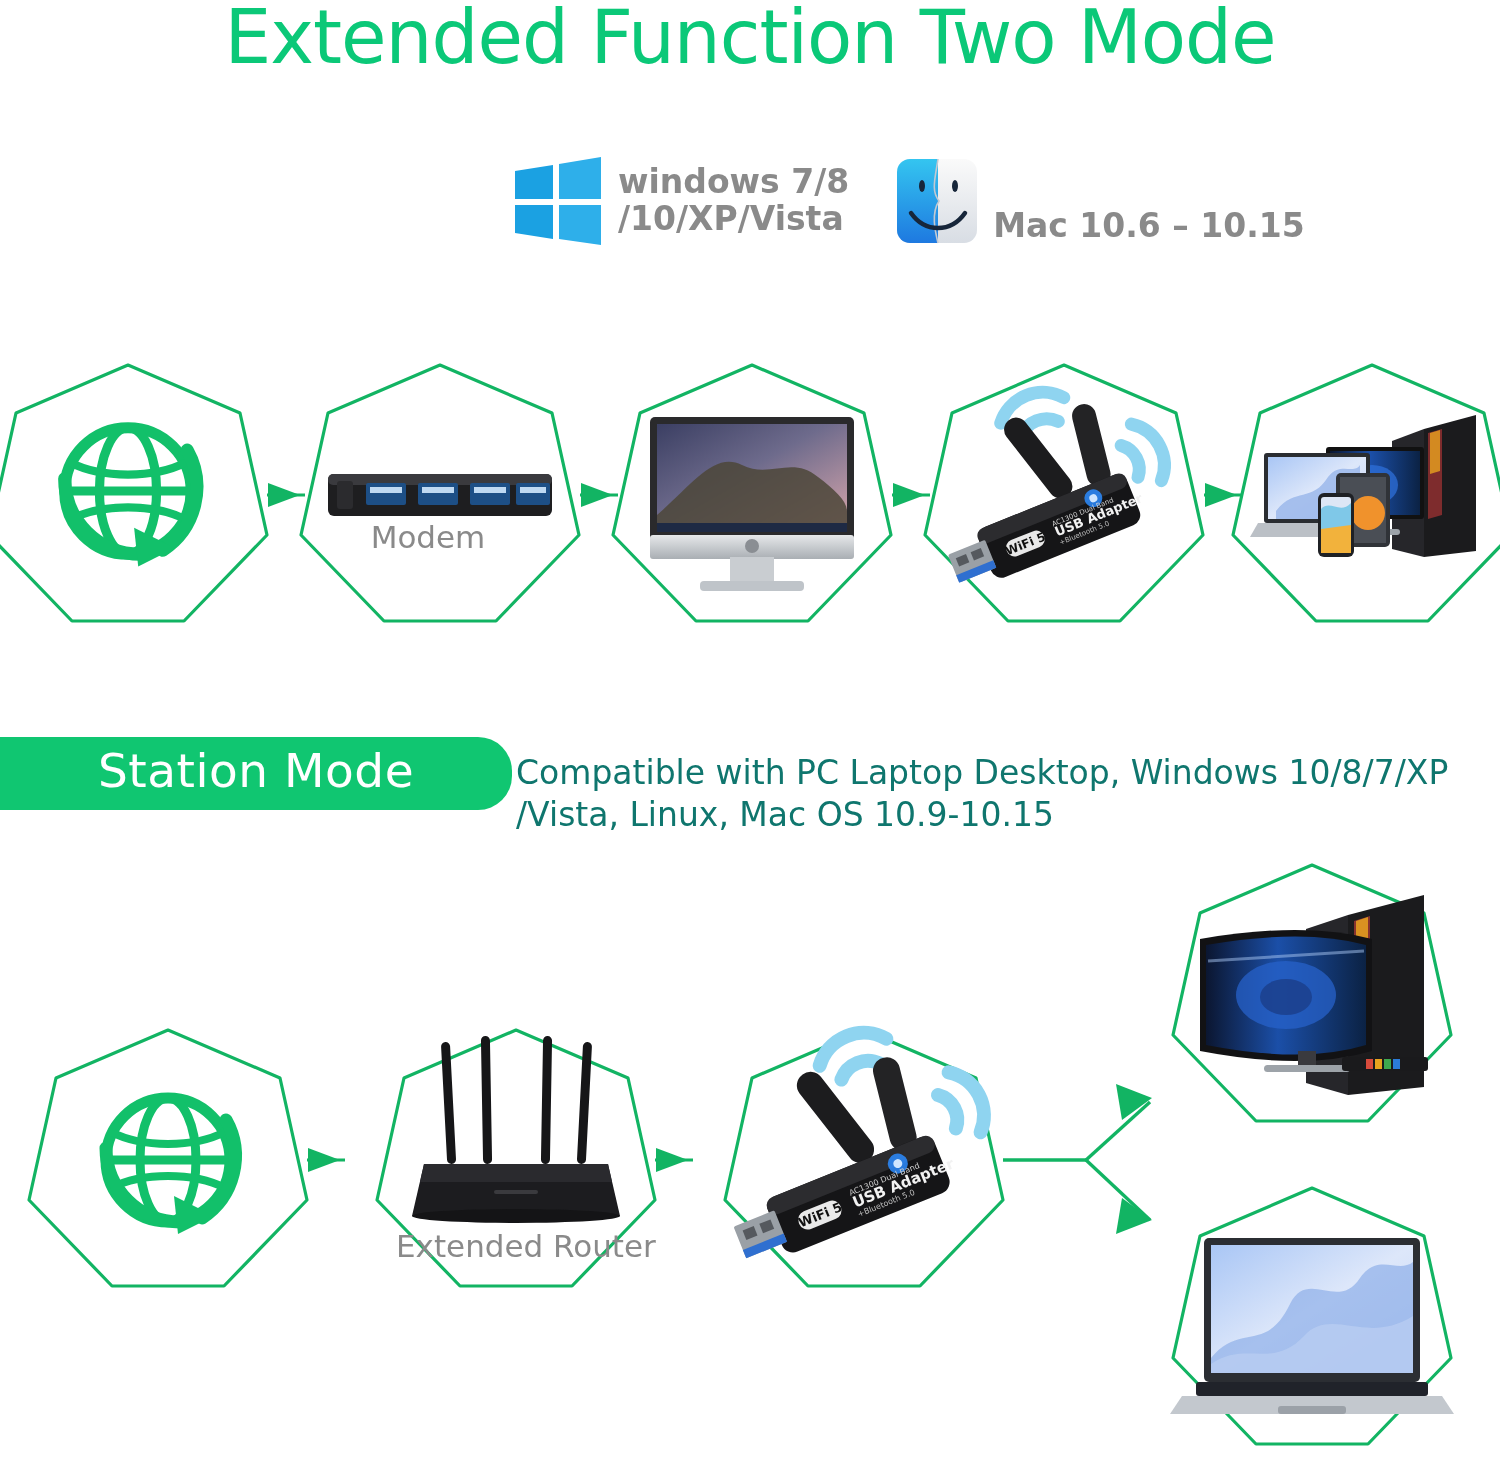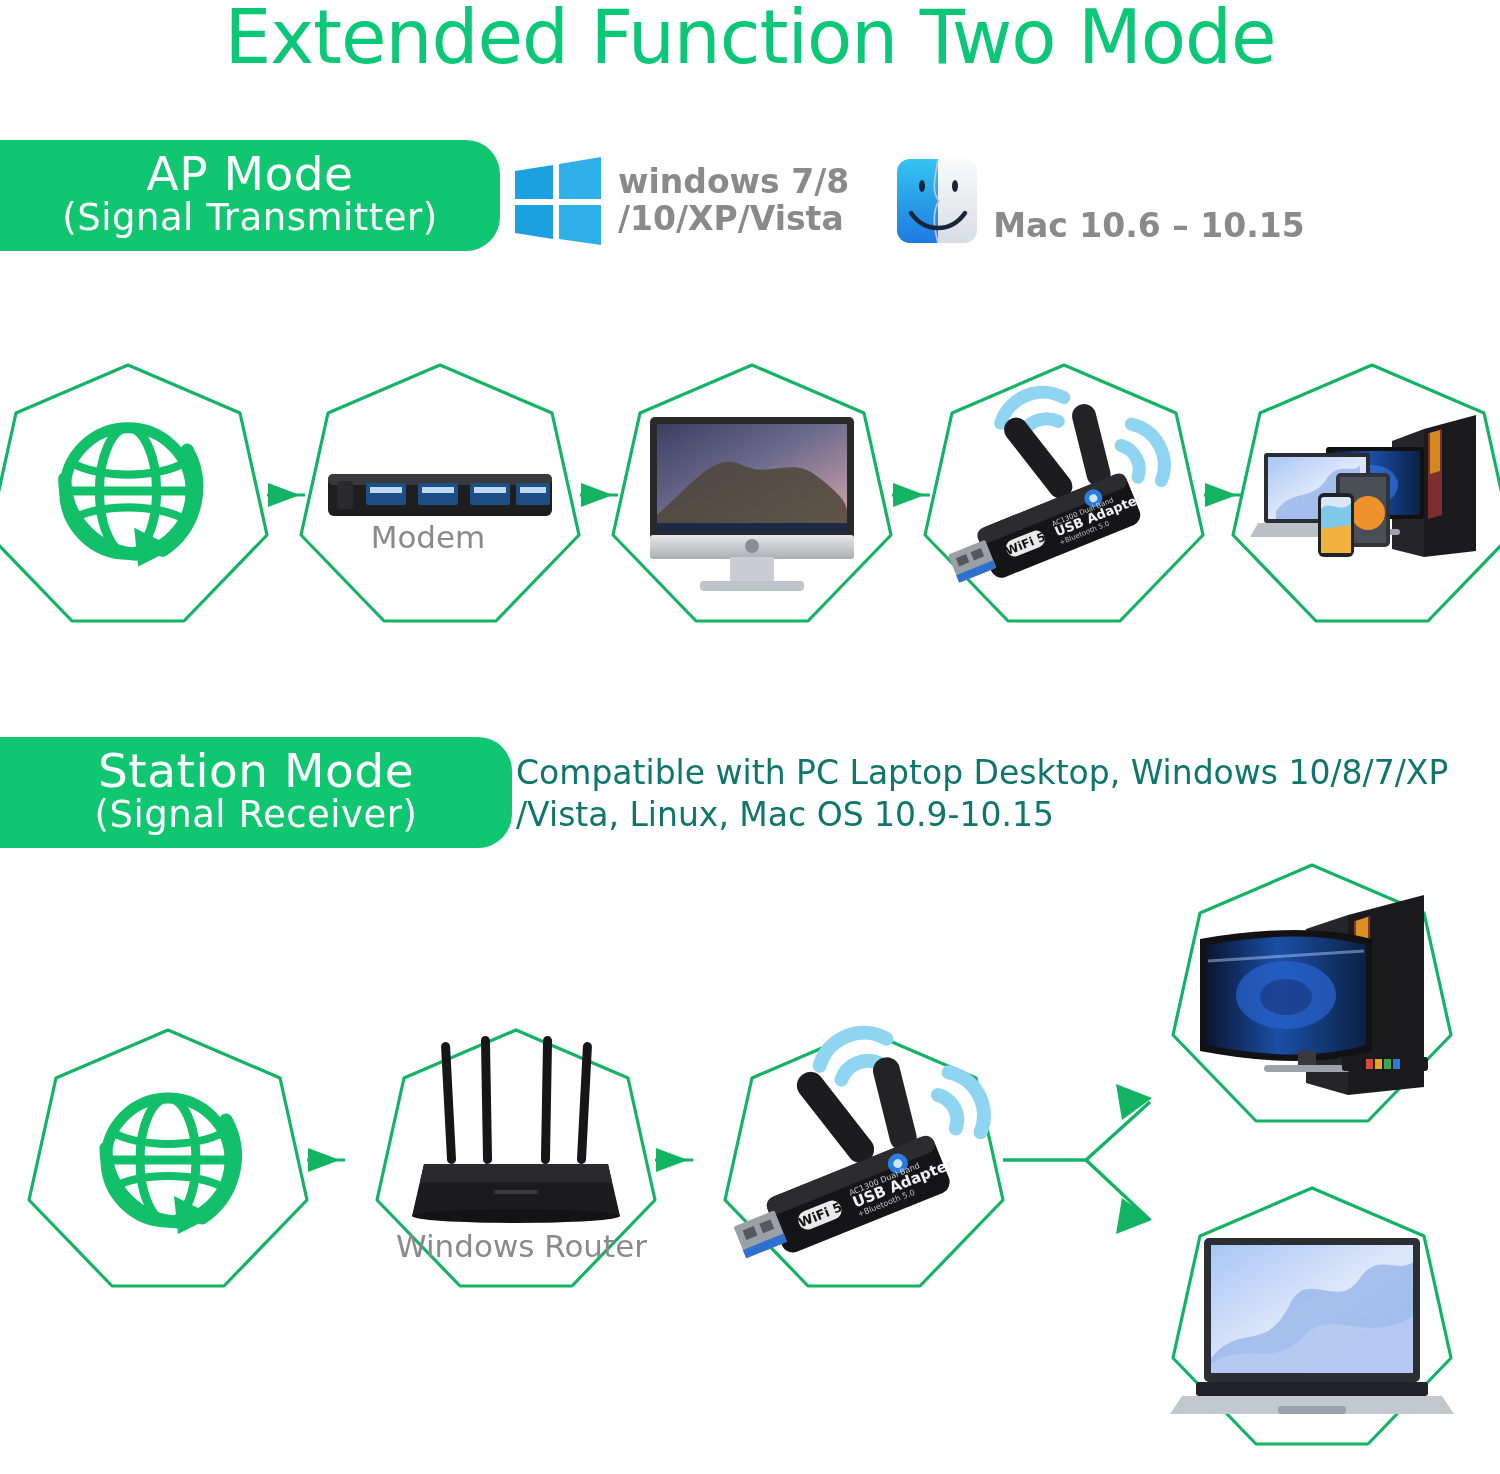--- a/index.html
+++ b/index.html
@@ -81,24 +81,20 @@
     text-align: center; white-space: nowrap;
   }
 </style>
 </head>
 <body>
 
 <div class="page">
 
   <div class="main-title">Extended Function Two Mode</div>
 
-  <div class="mode-badge" id="ap-badge">
-    <span class="m1">AP Mode</span>
-    <span class="m2">(Signal Transmitter)</span>
-  </div>
 
   <div class="os-row">
 
     <div class="os-item" style="margin-right:46px;">
       <svg class="win-logo" viewBox="0 0 92 88">
         <path d="M3 14 L41 8 L41 42 L3 42 Z" fill="#1BA1E2"></path>
         <path d="M47 7 L89 0 L89 42 L47 42 Z" fill="#2EAFEA"></path>
         <path d="M3 48 L41 48 L41 82 L3 76 Z" fill="#1BA1E2"></path>
         <path d="M47 48 L89 48 L89 88 L47 82 Z" fill="#2EAFEA"></path>
       </svg>
@@ -290,21 +286,20 @@
           <path d="M-51 14 C -42 4, -32 20, -21 8 L -21 30 L -51 34 Z" fill="#7FC8E8"></path>
         </g>
       </g>
     </svg>
   </div>
 
   <div class="node-label" style="left:333px; top:519px; width:190px;">Modem</div>
 
   <div class="mode-badge" id="st-badge">
     <span class="m1">Station Mode</span>
-    <span class="m2">(Signal Receiver)</span>
   </div>
 
   <div class="compat-text">Compatible with PC Laptop Desktop, Windows 10/8/7/XP /Vista, Linux, Mac OS 10.9-10.15</div>
 
   <div class="diagram" id="st-diagram">
     <svg width="1500" height="644" viewBox="0 0 1500 644">
       <defs>
         <g id="hept2">
           <polygon points="0,-130 112,-82 139,40 56,126 -56,126 -139,40 -112,-82" fill="none" stroke="#12B463" stroke-width="3.2" stroke-linejoin="round"></polygon>
         </g>
@@ -419,15 +414,15 @@
           <path d="M-101 40 C -72 4, -46 36, -22 -14 C -4 -50, 26 -6, 48 -40 C 66 -66, 86 -44, 101 -56 L 101 55 L -101 55 Z" fill="#8FAFE8" opacity="0.7"></path>
           <path d="M-101 46 C -66 22, -40 52, -8 18 C 20 -12, 54 28, 101 -2 L 101 55 L -101 55 Z" fill="#B9CDF2" opacity="0.75"></path>
           <rect x="-116" y="64" width="232" height="14" rx="3" fill="#20232A"></rect>
           <path d="M-130 78 L 130 78 L 142 96 L -142 96 Z" fill="#C3C8CE"></path>
           <rect x="-34" y="88" width="68" height="8" rx="3" fill="#9BA1A8"></rect>
         </g>
       </g>
     </svg>
   </div>
 
-  <div class="node-label" style="left:396px; top:1228px; width:240px;">Windows Router</div>
+  <div class="node-label" style="left:396px; top:1228px; width:240px;">Extended Router</div>
 
 </div>
 
 </body></html>

